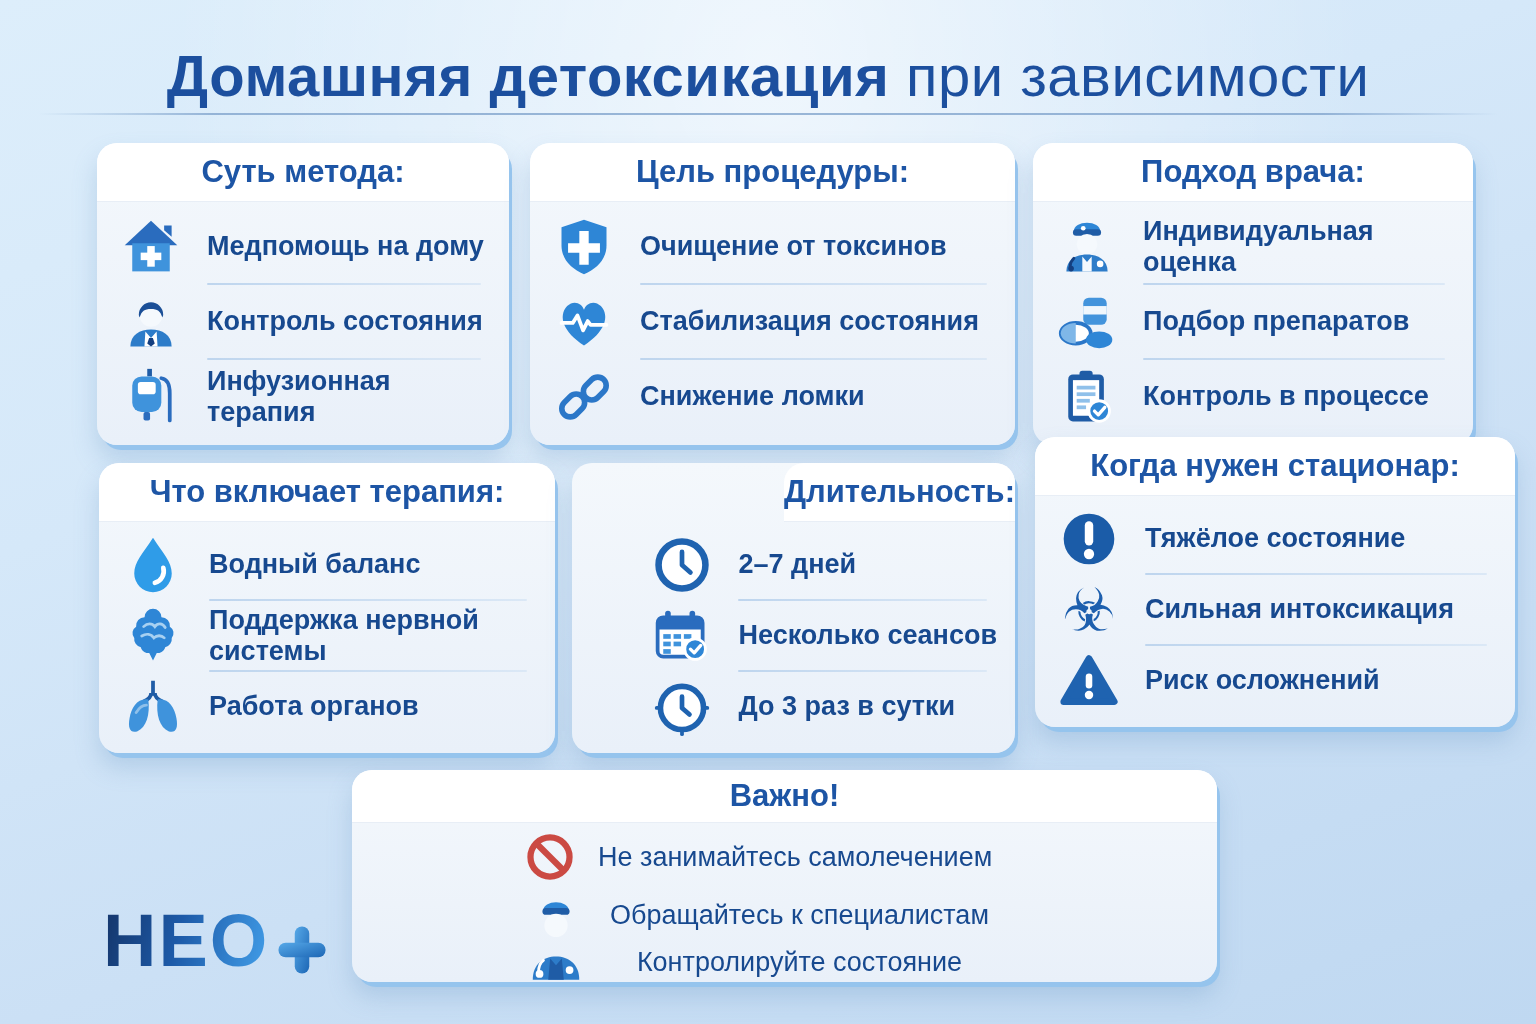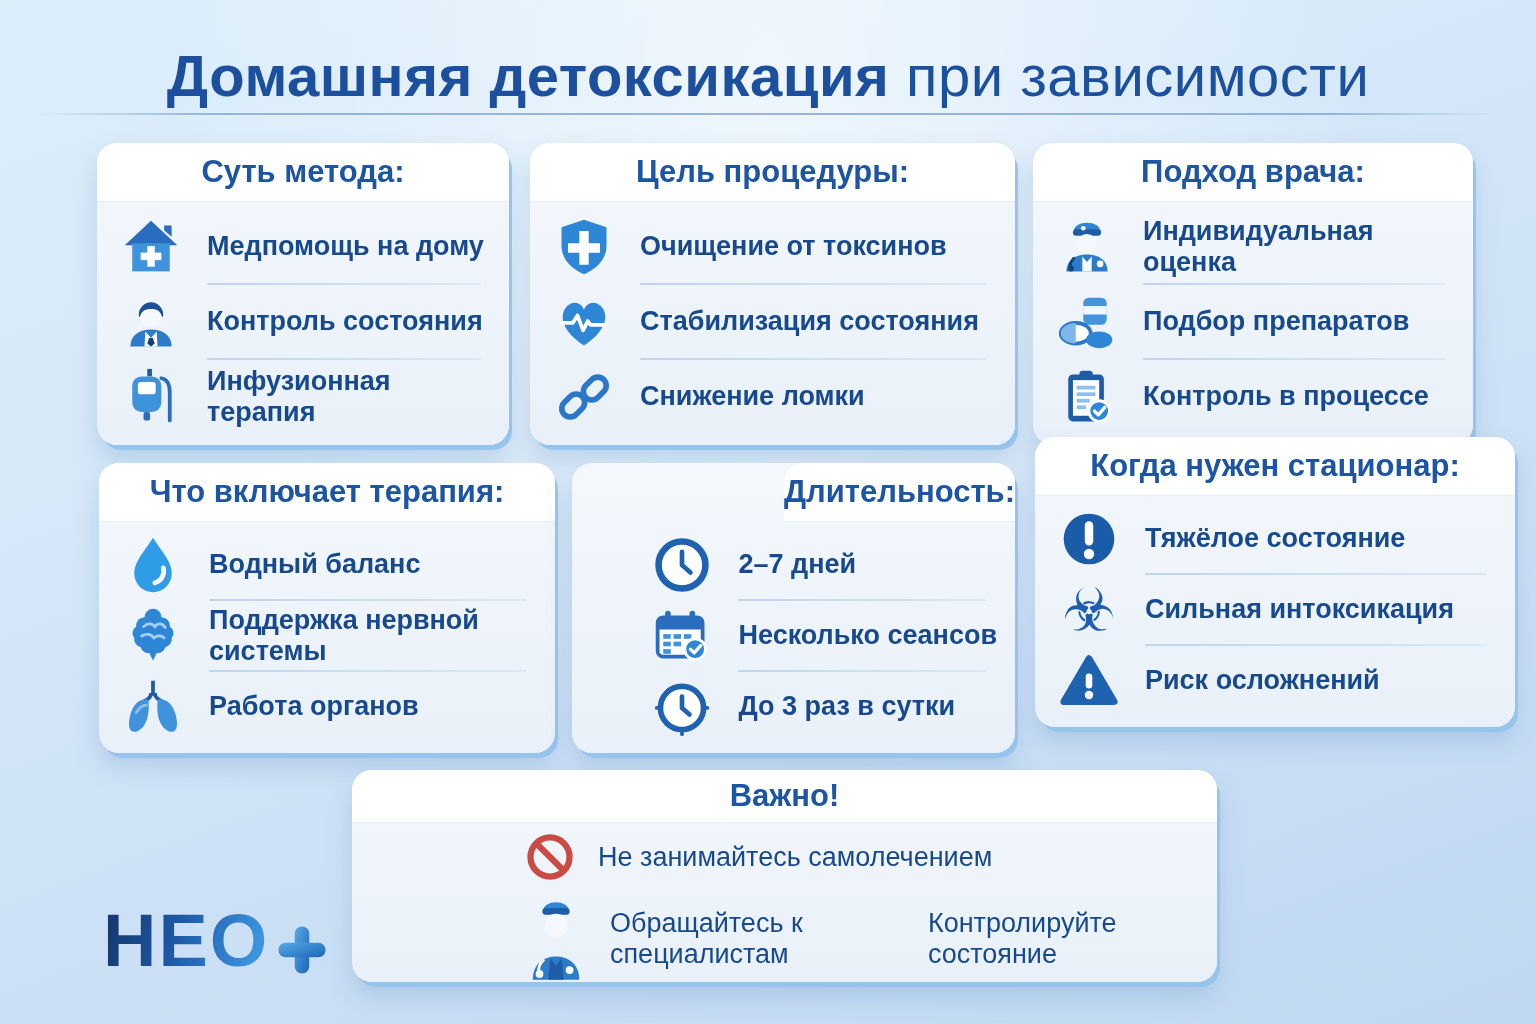--- a/index.html
+++ b/index.html
@@ -46,21 +46,21 @@
   svg.ic{width:60px;height:60px;display:block;}
   .biohazard-glyph{font-size:60px;color:#1d5fae;line-height:1;font-family:"DejaVu Sans",sans-serif;}
   
   .imp-body{flex:1;display:flex;flex-direction:column;justify-content:center;padding:8px 30px 10px 172px;}
   .imp-row1{display:flex;align-items:center;gap:22px;margin-bottom:6px;}
   .imp-row1 .icon{width:52px;height:52px;flex:0 0 52px;display:flex;align-items:center;justify-content:center;}
   .imp-row1 svg{width:50px;height:50px;}
   .imp-duo{display:flex;align-items:center;gap:22px;}
   .imp-duo .icon-tall{width:64px;height:100px;flex:0 0 64px;display:flex;align-items:center;justify-content:center;}
   .imp-duo .icon-tall svg{width:62px;height:96px;}
-  .imp-lines{display:flex;flex-direction:row;gap:16px;align-items:center;}
+  .imp-lines{display:flex;flex-direction:column;gap:16px;align-items:center;}
   .imp-label{font-size:27px;color:#17498f;}
   
   .logo{position:absolute;left:70px;top:898px;display:flex;align-items:flex-end;margin-left:33px;}
   .logo-text{
     font-size:74px;font-weight:700;letter-spacing:2px;color:#2060b0;
     background:linear-gradient(105deg,#163a72 8%,#1d5aa8 45%,#3e97e2 92%);
     -webkit-background-clip:text;background-clip:text;-webkit-text-fill-color:transparent;
   }
   .logo-plus{margin-left:4px;margin-top:10px;}
 </style>

